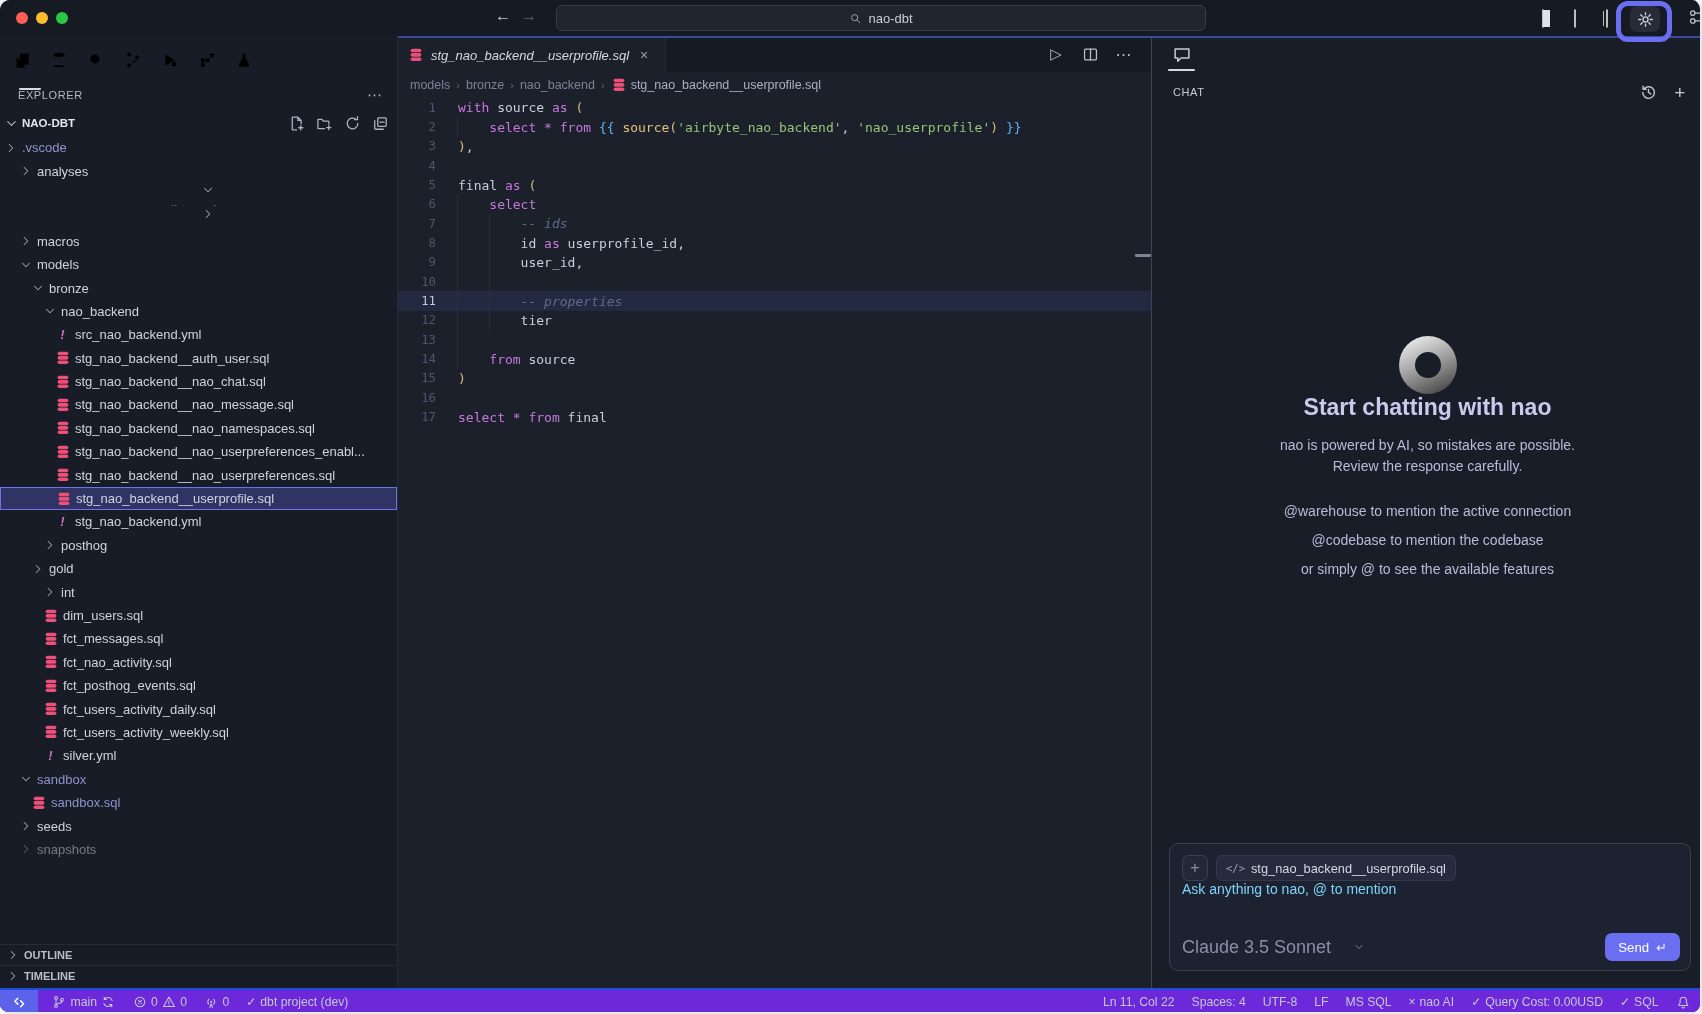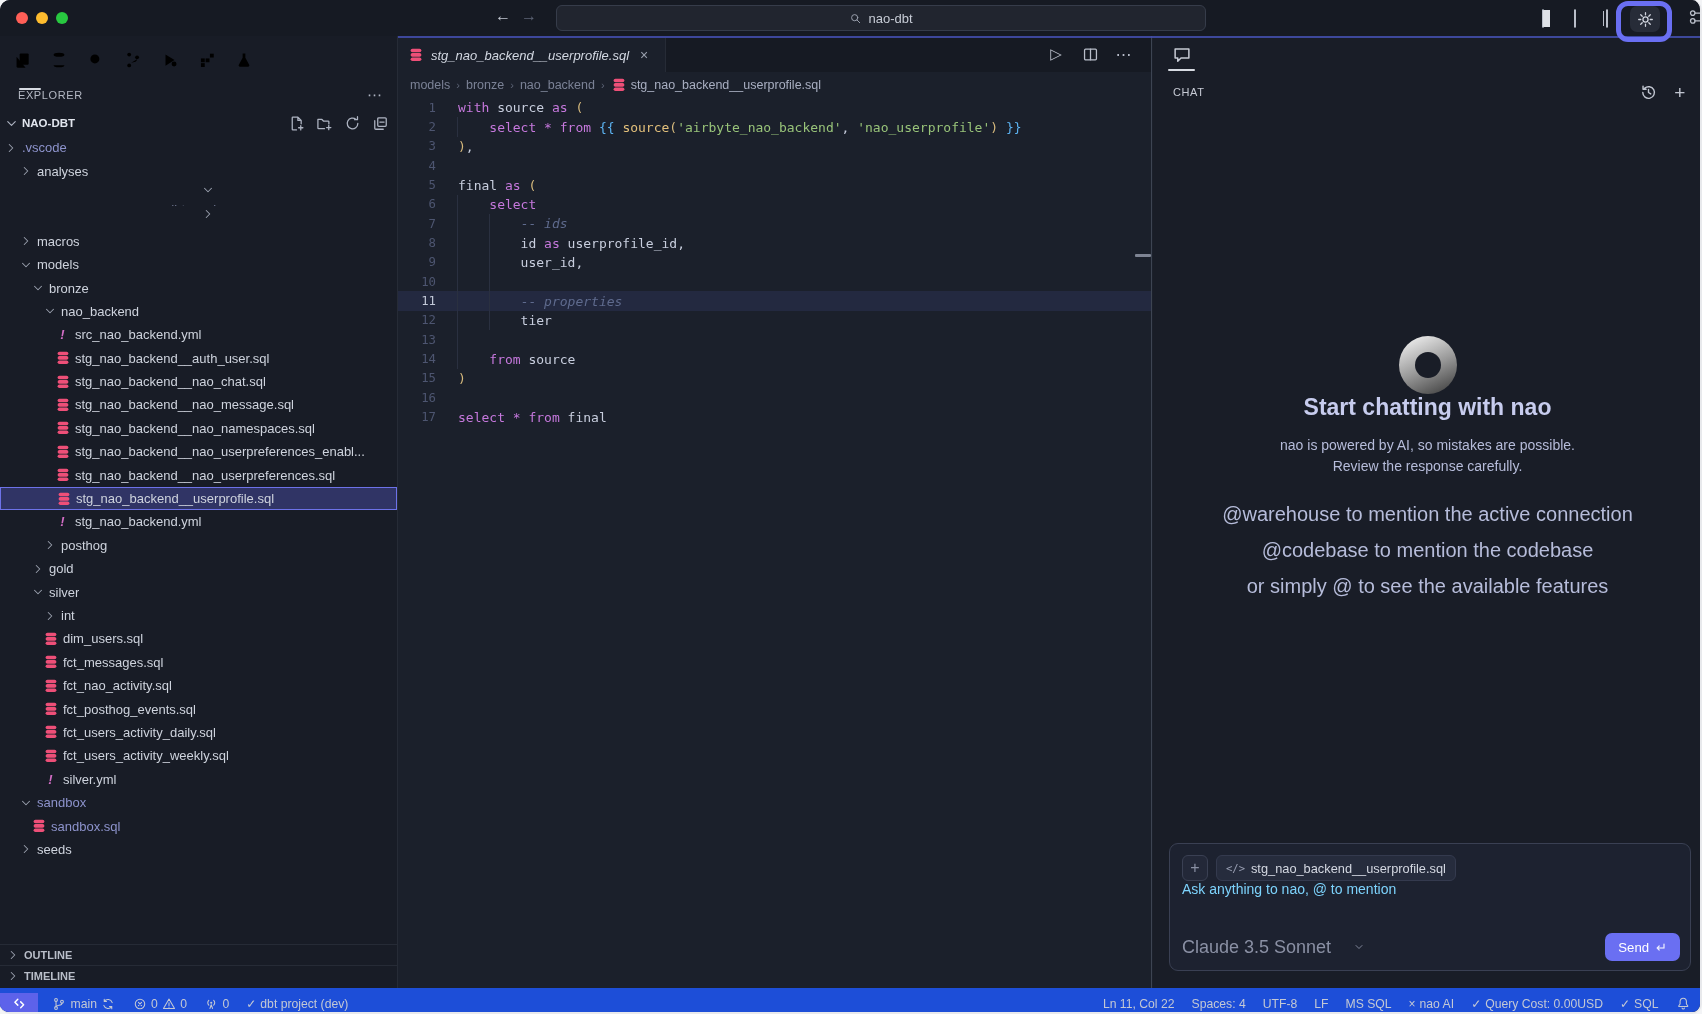--- a/index.html
+++ b/index.html
@@ -113,40 +113,40 @@
   .chat-h-actions{margin-left:auto;display:flex;gap:16px;color:#c0c5d0;}
   .chat-h-actions .ic{width:19px;height:19px;}
   .plus-glyph{font-size:19px;font-weight:300;color:#c0c5d0;line-height:1;}
   .chat-empty{position:absolute;left:0;top:300px;width:100%;text-align:center;}
   .nao-logo{width:58px;height:58px;border-radius:50%;margin:0 auto;
     background:linear-gradient(155deg,#ececec 8%,#9a9a9a 52%,#3f3f3f 96%);
     display:flex;align-items:center;justify-content:center;}
   .nao-logo-hole{width:26px;height:26px;border-radius:50%;background:#191d27;}
   .chat-title{font-size:23px;font-weight:bold;color:#c7ccee;}
   .chat-sub{margin-top:14px;font-size:14px;line-height:1.5;color:#b6bcda;}
-  .chat-hints{margin-top:26px;font-size:20px;color:#b6bcda;}
+  .chat-hints{margin-top:26px;font-size:14px;color:#b6bcda;}
   .chat-hints p{margin:0 0 13px 0;}
   .chat-input{position:absolute;left:16px;top:807px;width:522px;height:128px;background:#1d2230;
     border:1px solid #3a4053;border-radius:9px;padding:11px 12px;}
   .ctx-row{display:flex;gap:8px;align-items:center;}
   .ctx-add{width:26px;height:26px;border:1px solid #3a4053;background:#232838;border-radius:6px;
     color:#8a90a4;font-size:16px;display:flex;align-items:center;justify-content:center;}
   .ctx-chip{height:26px;background:#262c3d;border:1px solid #343a4e;border-radius:6px;display:flex;align-items:center;
     gap:6px;padding:0 9px;font-size:12.8px;color:#d4d8e2;}
   .ctx-code{color:#9aa0b4;font-family:"DejaVu Sans Mono",monospace;font-size:10.5px;}
   .chat-placeholder{font-size:14px;color:#7dd3fc;}
   .input-bottom{position:absolute;left:12px;right:10px;bottom:9px;display:flex;align-items:center;}
   .model-select{display:flex;align-items:center;gap:22px;font-size:18px;color:#8a90a4;}
   .model-select .ic{width:12px;height:12px;}
   .send-btn{margin-left:auto;height:28px;padding:0 13px;background:#6a6ff2;border-radius:7px;color:#fff;
     font-size:13.2px;display:flex;align-items:center;gap:7px;}
   .send-ret{font-size:13px;opacity:.9;}
 
   
-  .statusbar{position:absolute;left:0;top:988px;width:1702px;height:26px;background:#1d4ed8;border-top:5px solid #1d4ed8;
+  .statusbar{position:absolute;left:0;top:988px;width:1702px;height:26px;background:#6d28d9;border-top:2px solid #1d4ed8;
     display:flex;align-items:center;font-size:12.2px;color:#c3c8d4;}
   .sb-left{display:flex;align-items:center;gap:17px;height:100%;}
   .sb-right{margin-left:auto;display:flex;align-items:center;gap:17px;padding-right:12px;height:100%;}
   .sb-item{display:flex;align-items:center;gap:4px;height:100%;}
   .sb-item .ic{width:14.5px;height:14.5px;}
   .sb-remote{width:38px;height:100%;background:#5d62ea;color:#fff;display:flex;align-items:center;justify-content:center;margin-right:-3px;}
   .sb-x{font-size:12px;color:#c3c8d4;}
   .sb-check{font-size:12px;}
 </style>
 </head>
@@ -446,28 +446,20 @@
             <span class="label">posthog</span>
           </div>
           <div class="tree-row" style="padding-left: 30px;">
             <span class="ic twisty">
               <svg viewBox="0 0 16 16" width="14" height="14">
                 <path d="M6 4l4 4-4 4"></path>
               </svg>
             </span>
             <span class="label">gold</span>
           </div>
-          <div class="tree-row" style="padding-left: 30px;">
-            <span class="ic twisty">
-              <svg viewBox="0 0 16 16" width="14" height="14">
-                <path d="M4 6l4 4 4-4"></path>
-              </svg>
-            </span>
-            <span class="label">silver</span>
-          </div>
           <div class="tree-row" style="padding-left: 42px;">
             <span class="ic twisty">
               <svg viewBox="0 0 16 16" width="14" height="14">
                 <path d="M6 4l4 4-4 4"></path>
               </svg>
             </span>
             <span class="label">int</span>
           </div>
           <div class="tree-row" style="padding-left: 42px;">
             <span class="ficon">

